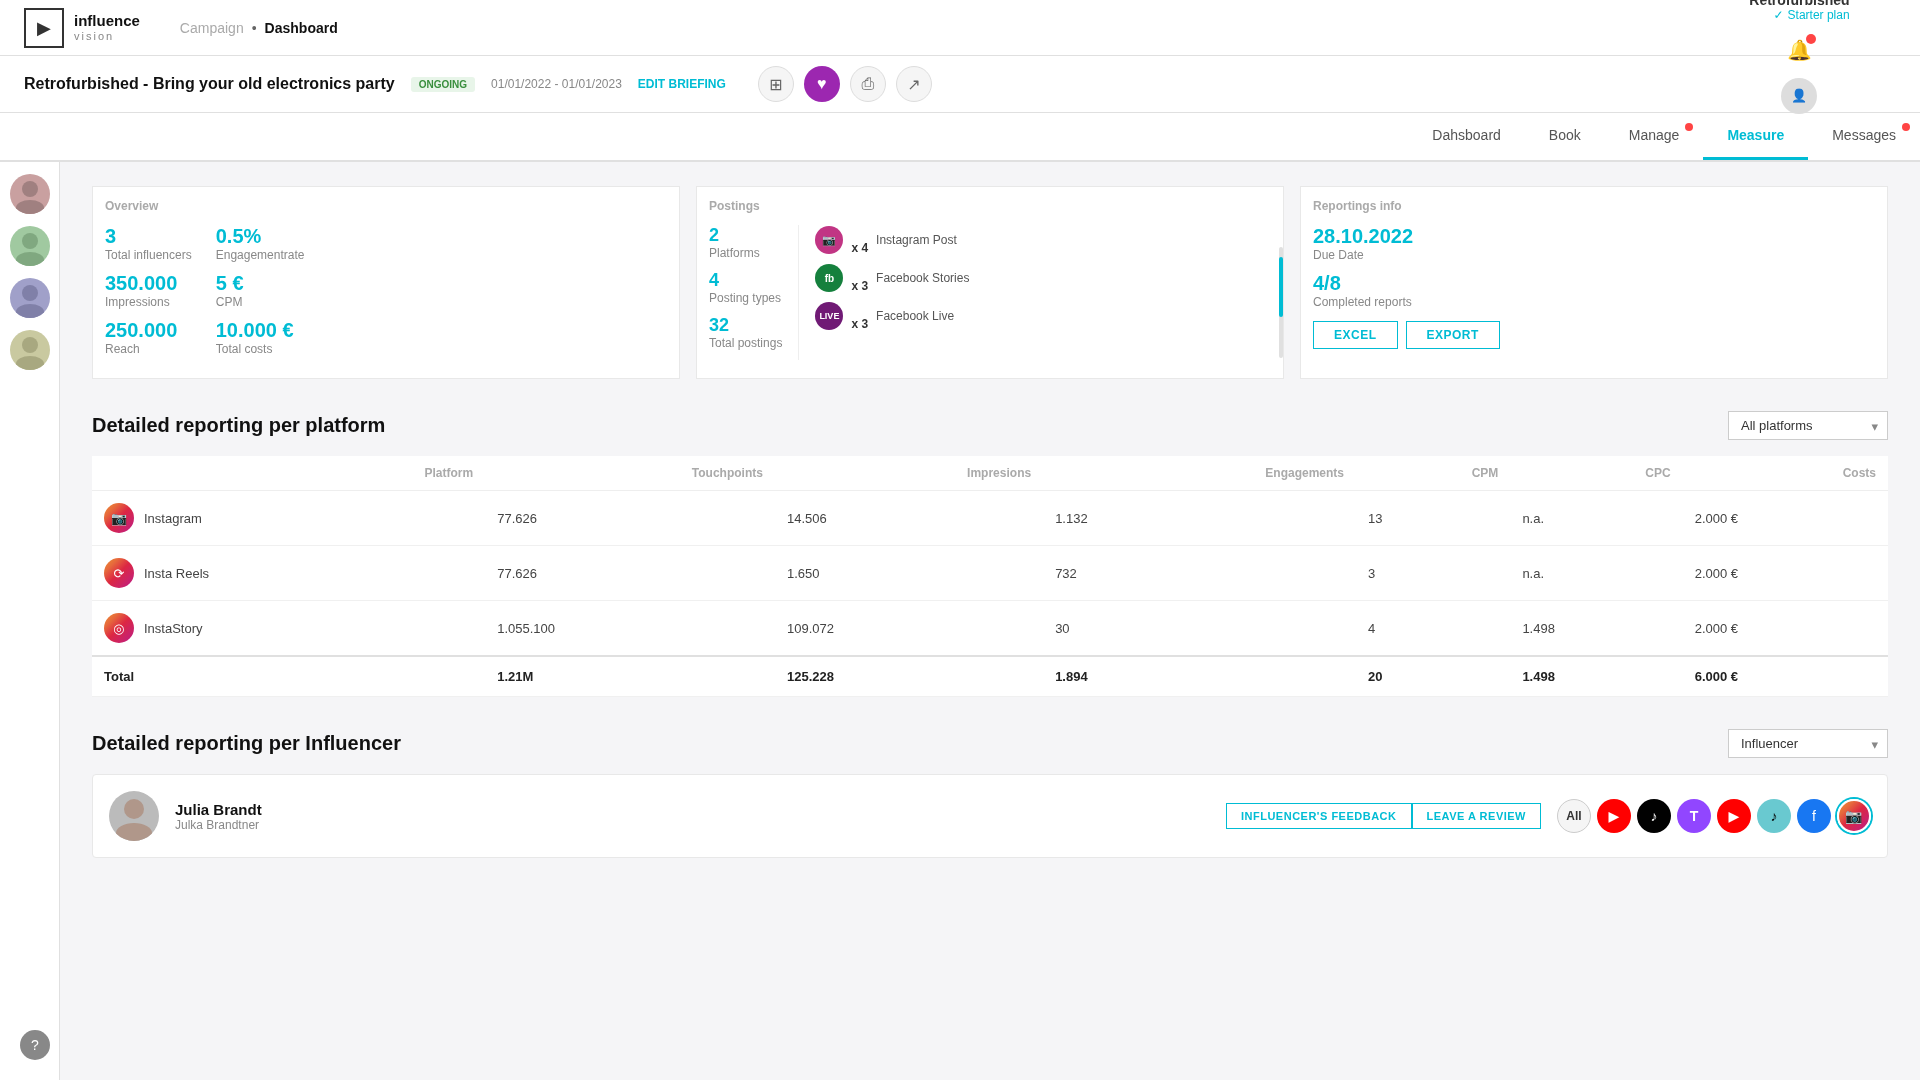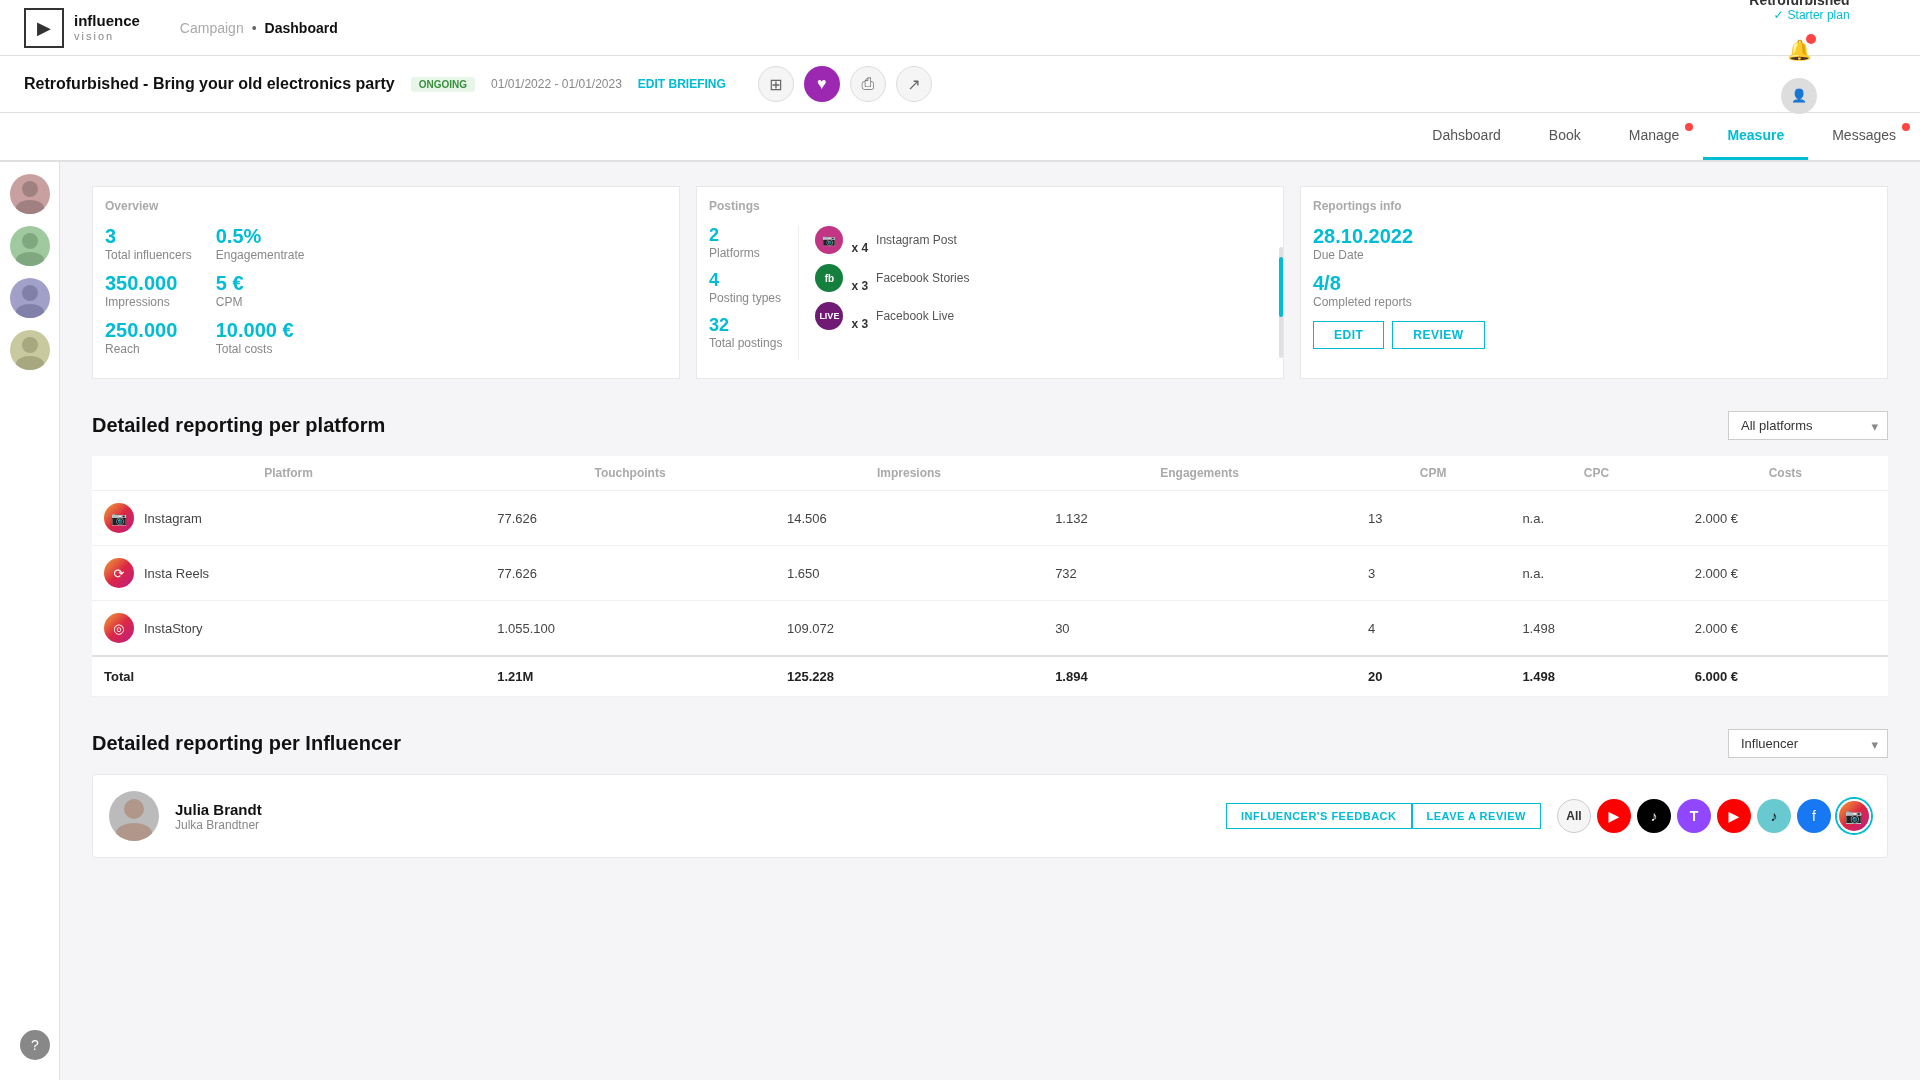--- a/index.html
+++ b/index.html
@@ -126,21 +126,21 @@
       border: 1px solid #ccc; background: #fff; padding: 6px 32px 6px 12px;
       font-size: 13px; color: #333; appearance: none; cursor: pointer; min-width: 160px;
     }
     .select-wrapper { position: relative; }
     .select-wrapper::after {
       content: '▾'; position: absolute; right: 10px; top: 50%; transform: translateY(-50%);
       color: #888; pointer-events: none;
     }
     table { width: 100%; border-collapse: collapse; background: #fff; }
     thead th {
-      text-align: center; padding: 10px 12px; font-size: 12px; color: #aaa;
+      text-align: right; padding: 10px 12px; font-size: 12px; color: #aaa;
       border-bottom: 1px solid #eee; font-weight: 600;
     }
     tbody td { padding: 12px 12px; border-bottom: 1px solid #f0f0f0; font-size: 13px; color: #444; }
     .platform-cell { display: flex; align-items: center; gap: 10px; }
     .platform-icon-sm {
       width: 30px; height: 30px; border-radius: 50%; background: #222;
       display: flex; align-items: center; justify-content: center; color: #fff; font-size: 13px;
     }
     .platform-icon-sm.ig { background: linear-gradient(135deg, #f09433, #e6683c, #dc2743, #cc2366, #bc1888); }
     .platform-icon-sm.ir { background: linear-gradient(135deg, #f09433, #e6683c, #dc2743, #cc2366, #bc1888); }
@@ -357,22 +357,22 @@
         <div class="card-title">Reportings info</div>
         <div class="stat-row">
           <div class="stat-value">28.10.2022</div>
           <div class="stat-label">Due Date</div>
         </div>
         <div class="stat-row" style="margin-top:8px;">
           <div class="stat-value">4/8</div>
           <div class="stat-label">Completed reports</div>
         </div>
         <div class="action-btns">
-          <button class="action-btn">EDIT</button>
-          <button class="action-btn">REVIEW</button>
+          <button class="action-btn">EXCEL</button>
+          <button class="action-btn">EXPORT</button>
         </div>
       </div>
     </div>
 
     <div class="table-section">
       <div class="section-header">
         <h2 class="section-title">Detailed reporting per platform</h2>
         <div class="select-wrapper">
           <select class="platform-filter">
             <option>All platforms</option>

